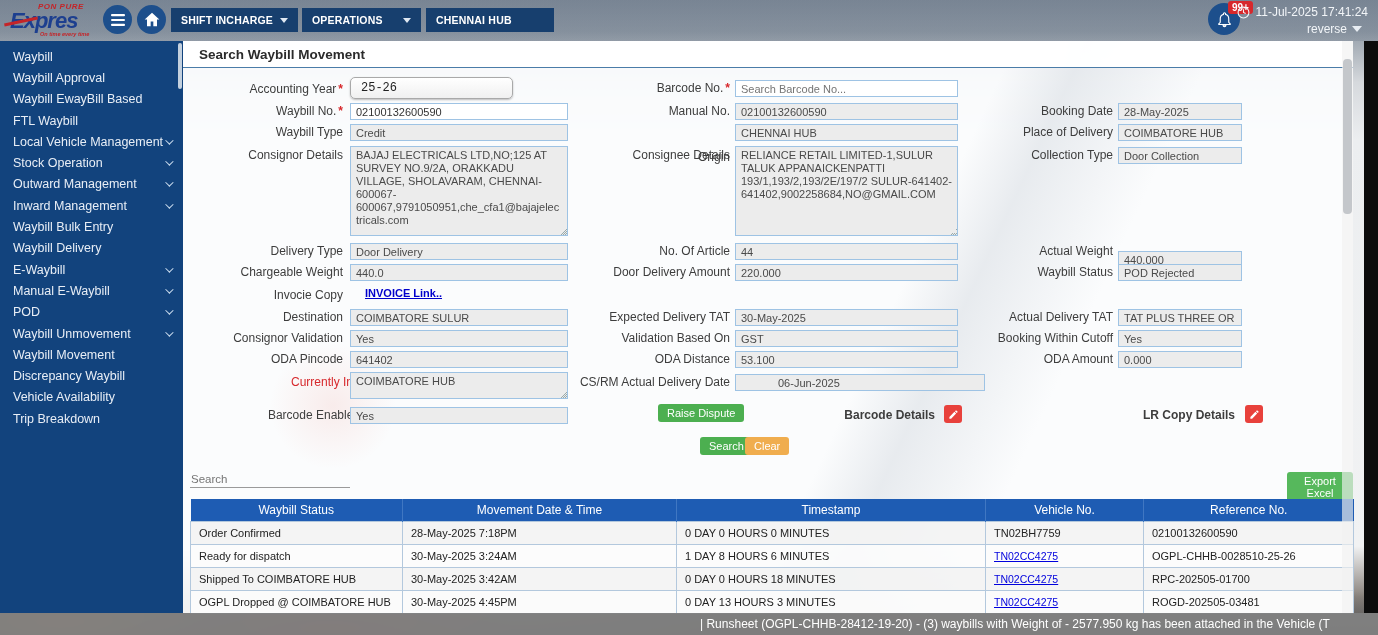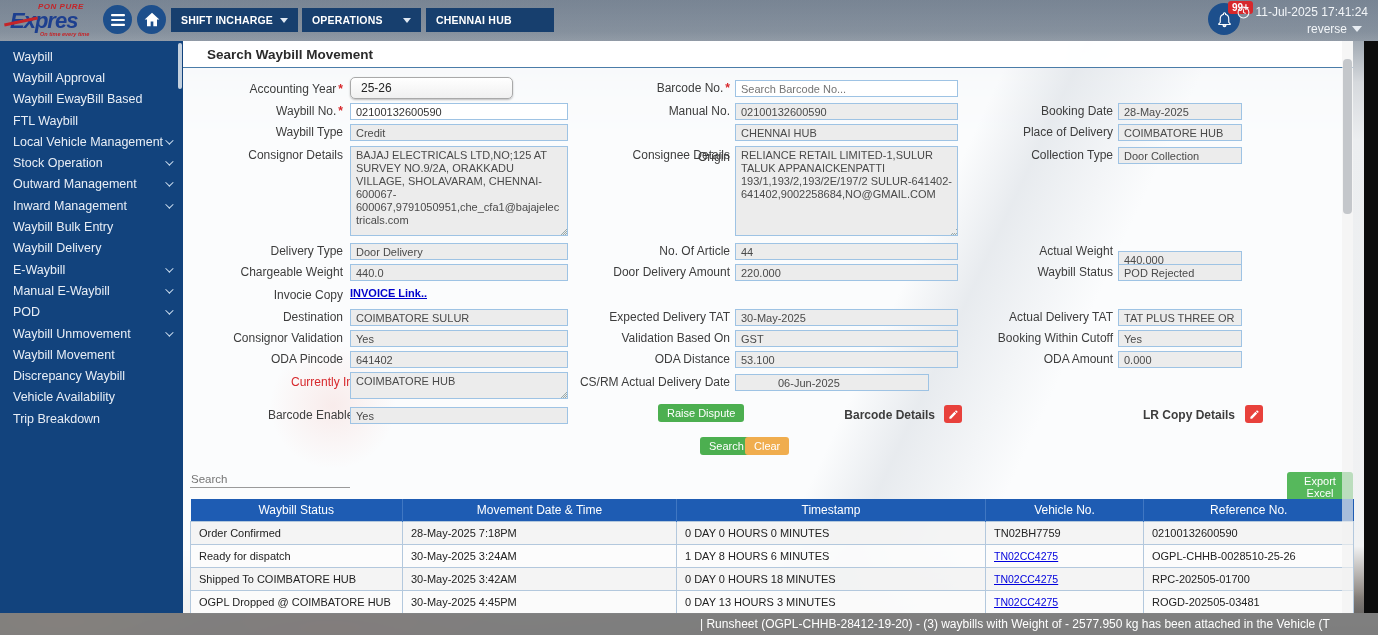--- a/index.html
+++ b/index.html
@@ -55,35 +55,35 @@
   .scroll-thumb { position:absolute; left:1px; top:18px; width:9px; height:155px; background:#c4c7cb; border-radius:4px; }
 
   
   .main { position:absolute; left:183px; top:41px; width:1170px; height:572px;
           background:
             radial-gradient(circle 90px at 150px 365px, rgba(235,150,140,.16), transparent 70%),
             linear-gradient(115deg, transparent 58%, rgba(208,214,221,.45) 63%, transparent 72%),
             rgba(252,253,254,.92);
           }
   .panel-header { height:27px; background:rgba(255,255,255,.96); border-bottom:1px solid #4a7ca8;
-                  display:flex; align-items:center; padding-left:24px; }
+                  display:flex; align-items:center; padding-left:16px; }
   .panel-header h1 { font-size:13.5px; color:#2b2b2b; }
   .flabel { position:absolute; font-size:12px; color:#3d3d3d; text-align:right; line-height:17px; }
   .flabel .req { color:#d7282c; font-weight:bold; margin-left:2px; }
   .flabel.red { color:#d7282c; }
   input.fval, textarea.fval, .fval-div {
     position:absolute; font-family:"Liberation Sans",sans-serif; font-size:11px; color:#4a4a4a;
     background:#ececec; border:1px solid #9ec3e4; padding:1px 5px; height:17px; }
   input.fval.editable { background:#fff; color:#333; }
   textarea.fval { resize:none; padding:2px 5px; line-height:13px; overflow:hidden;
     background-image:linear-gradient(135deg, transparent 0 70%, #9aa 70% 74%, transparent 74% 80%, #9aa 80% 84%, transparent 84% 90%, #9aa 90% 94%, transparent 94%);
     background-size:10px 10px; background-repeat:no-repeat; background-position:bottom right; }
   .select-like { position:absolute; background:linear-gradient(180deg,#fff,#f0f0f0); border:1px solid #a9a9a9;
                  border-radius:5px; box-shadow:0 1px 2px rgba(0,0,0,.25); font-size:12px; color:#222;
-                 padding:3px 10px; height:22px; cursor:pointer; }
+                 padding:3px 10px; height:22px; cursor:pointer;font-family:Liberation Mono, monospace; }
   .link { position:absolute; font-size:11px; color:#0000cc; text-decoration:underline; font-weight:bold; cursor:pointer; }
 
   .btn { position:absolute; border:none; border-radius:3px; color:#fff; font-size:11px;
          font-family:"Liberation Sans",sans-serif; cursor:pointer; padding:3px 9px; }
   .btn-green { background:#4caf50; }
   .btn-orange { background:#f0ad4e; }
   .icon-btn { position:absolute; width:18px; height:18px; background:#e8413c; border-radius:3px;
               display:flex; align-items:center; justify-content:center; cursor:pointer; }
 
   .search-mini { position:absolute; left:7px; top:428px; width:160px; }
@@ -247,21 +247,21 @@
   <span class="flabel" style="left:0; top:106px; width:160px;">Consignor Details</span>
   <textarea class="fval" style="left: 167px; top: 105px; width: 218px; height: 90px;">BAJAJ ELECTRICALS LTD,NO;125 AT SURVEY NO.9/2A, ORAKKADU VILLAGE, SHOLAVARAM, CHENNAI-600067-600067,9791050951,che_cfa1@bajajelectricals.com</textarea>
 
   <span class="flabel" style="left:0; top:202px; width:160px;">Delivery Type</span>
   <input class="fval" style="left: 167px; top: 202px; width: 218px;" value="Door Delivery">
 
   <span class="flabel" style="left:0; top:223px; width:160px;">Chargeable Weight</span>
   <input class="fval" style="left: 167px; top: 223px; width: 218px;" value="440.0">
 
   <span class="flabel" style="left:0; top:246px; width:160px;">Invocie Copy</span>
-  <a class="link" style="left:167px; top:246px;text-align:center;">INVOICE Link..</a>
+  <a class="link" style="left:182px; top:246px;text-align:center;">INVOICE Link..</a>
 
   <span class="flabel" style="left:0; top:268px; width:160px;">Destination</span>
   <input class="fval" style="left: 167px; top: 268px; width: 218px;" value="COIMBATORE SULUR">
 
   <span class="flabel" style="left:0; top:289px; width:160px;">Consignor Validation</span>
   <input class="fval" style="left: 167px; top: 289px; width: 218px;" value="Yes">
 
   <span class="flabel" style="left:0; top:310px; width:160px;">ODA Pincode</span>
   <input class="fval" style="left: 167px; top: 310px; width: 218px;" value="641402">
 
@@ -292,21 +292,21 @@
   <span class="flabel" style="left:300px; top:268px; width:247px;">Expected Delivery TAT</span>
   <input class="fval" style="left: 552px; top: 268px; width: 223px;" value="30-May-2025">
 
   <span class="flabel" style="left:300px; top:289px; width:247px;">Validation Based On</span>
   <input class="fval" style="left: 552px; top: 289px; width: 223px;" value="GST">
 
   <span class="flabel" style="left:300px; top:310px; width:247px;">ODA Distance</span>
   <input class="fval" style="left: 552px; top: 310px; width: 223px;" value="53.100">
 
   <span class="flabel" style="left:300px; top:333px; width:247px;">CS/RM Actual Delivery Date</span>
-  <input class="fval" style="left: 552px; top: 333px; width: 194px; padding-left: 42px;" value="06-Jun-2025">
+  <input class="fval" style="left: 552px; top: 333px; width: 250px; padding-left: 42px;" value="06-Jun-2025">
 
   <span class="flabel" style="left:690px; top:62px; width:240px;">Booking Date</span>
   <input class="fval" style="left: 935px; top: 62px; width: 124px;" value="28-May-2025">
 
   <span class="flabel" style="left:690px; top:83px; width:240px;">Place of Delivery</span>
   <input class="fval" style="left: 935px; top: 83px; width: 124px;" value="COIMBATORE HUB">
 
   <span class="flabel" style="left:690px; top:106px; width:240px;">Collection Type</span>
   <input class="fval" style="left: 935px; top: 106px; width: 124px;" value="Door Collection">
 

